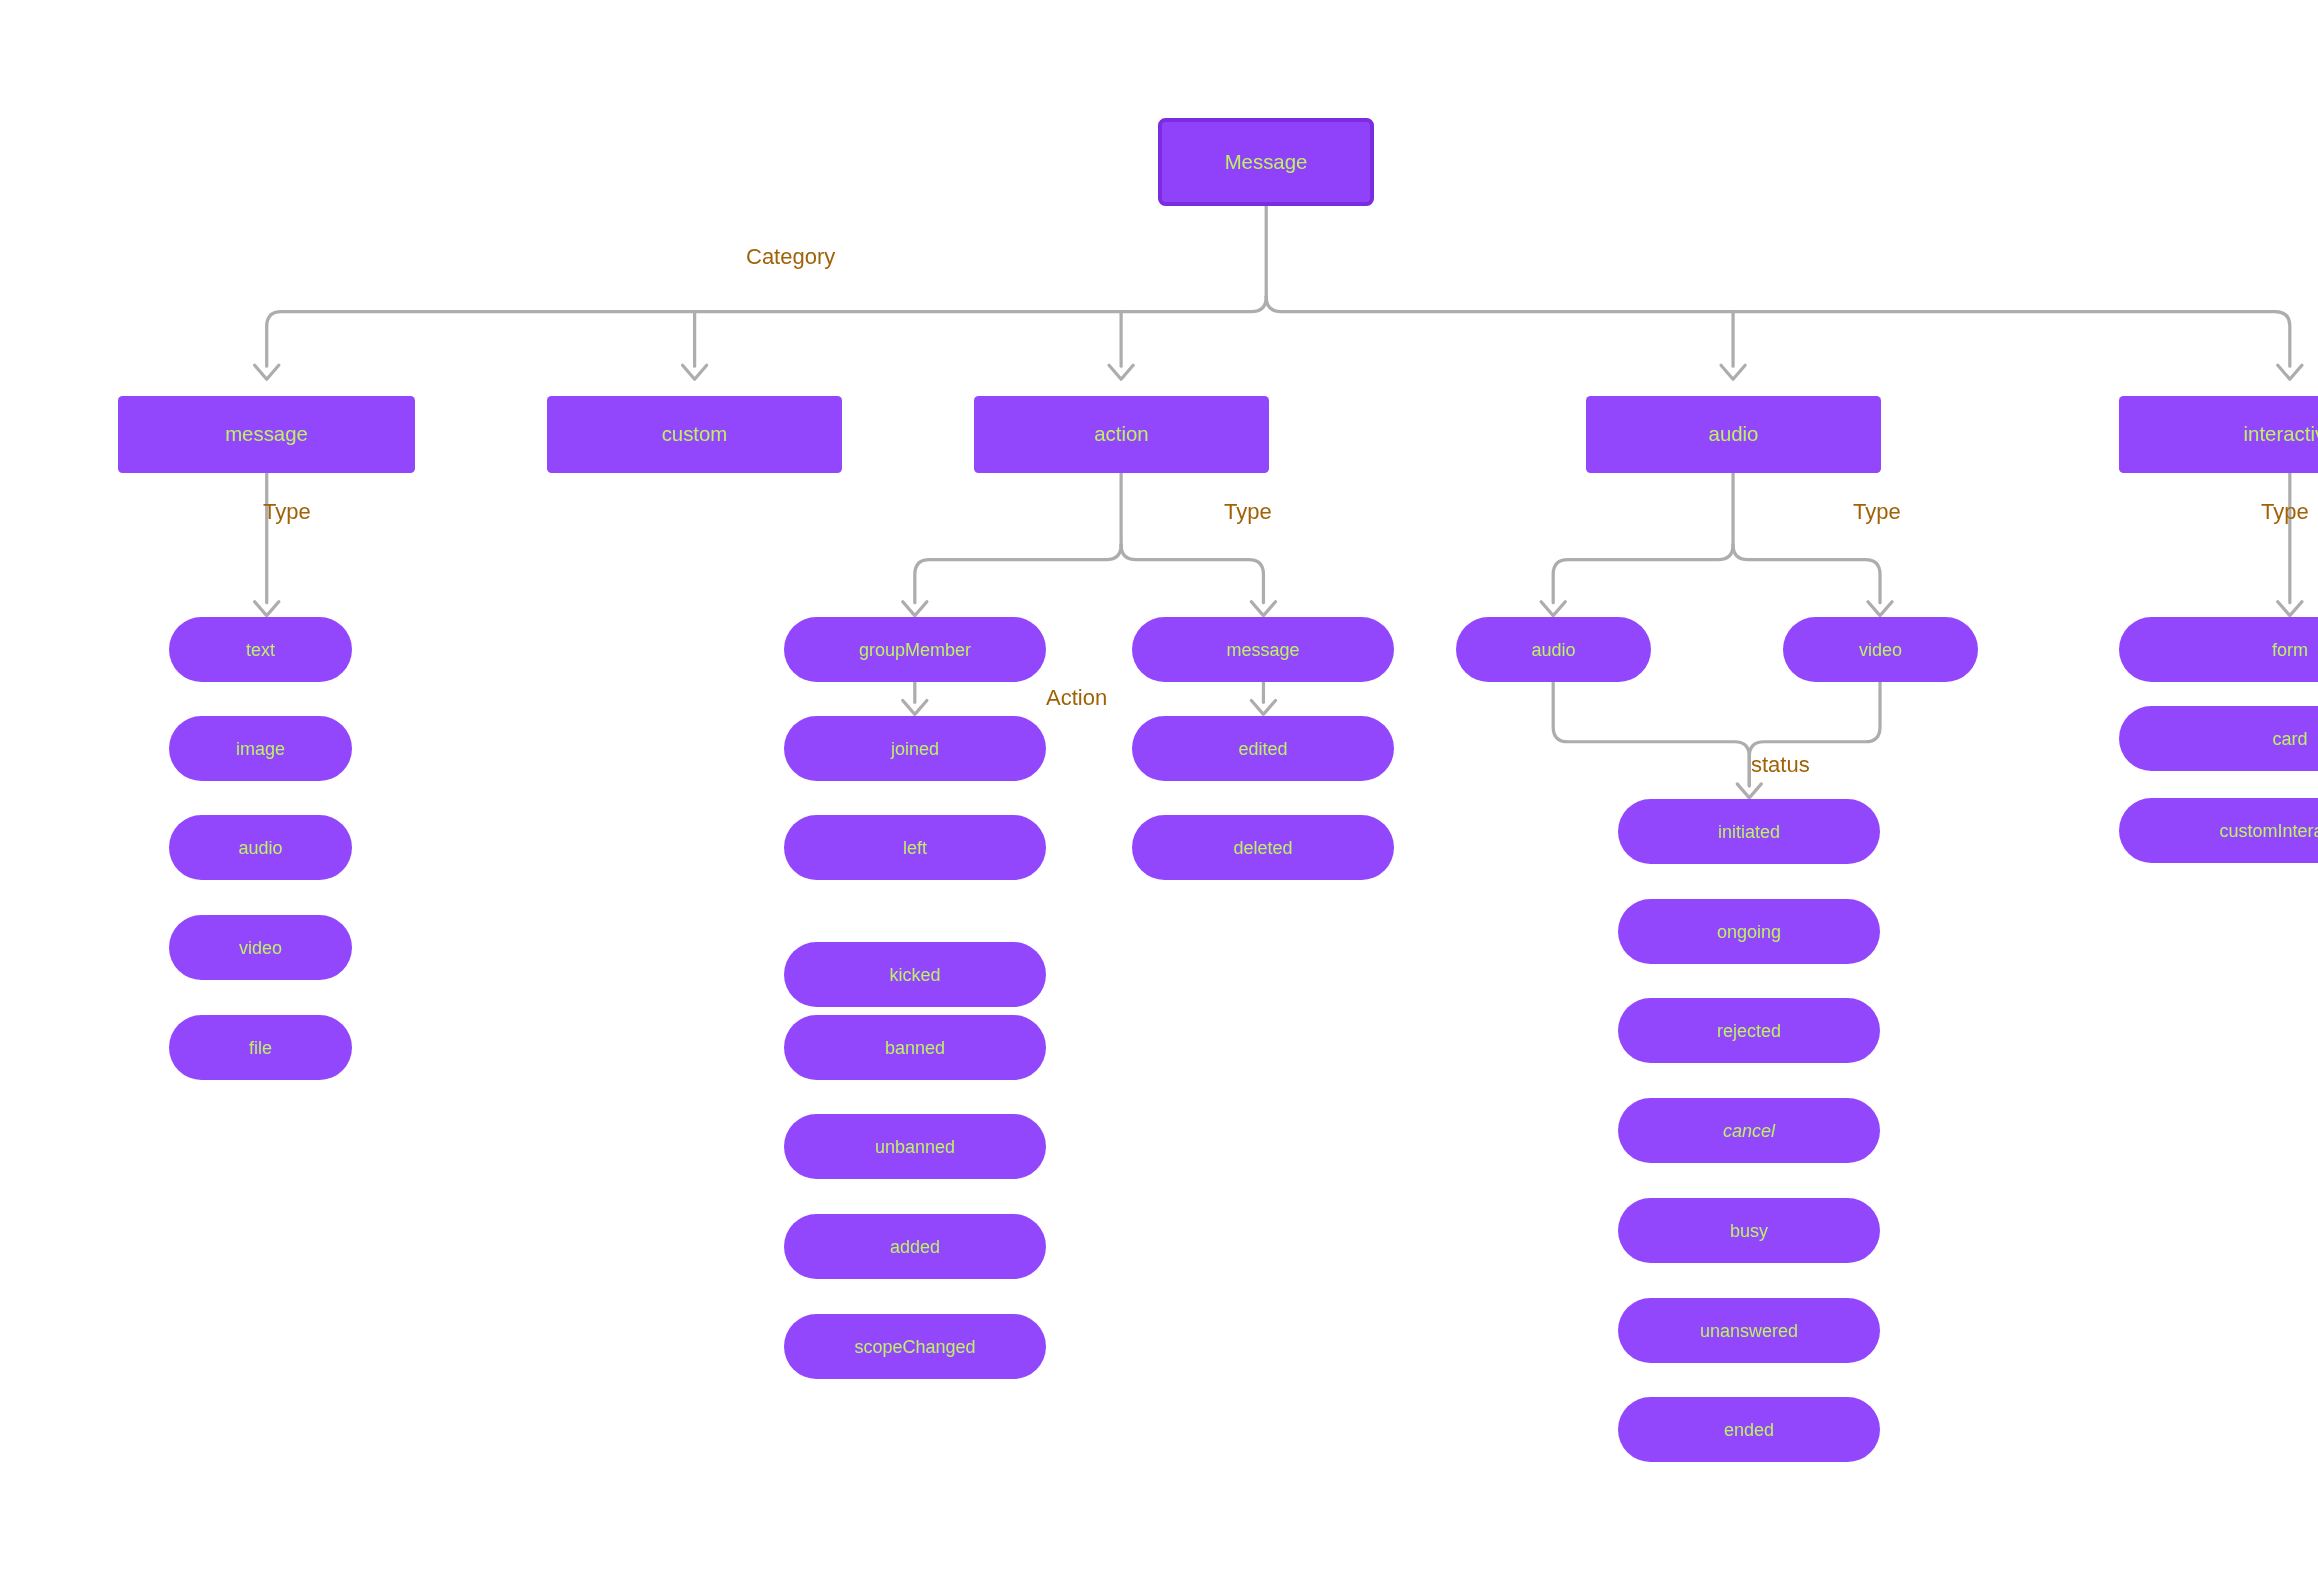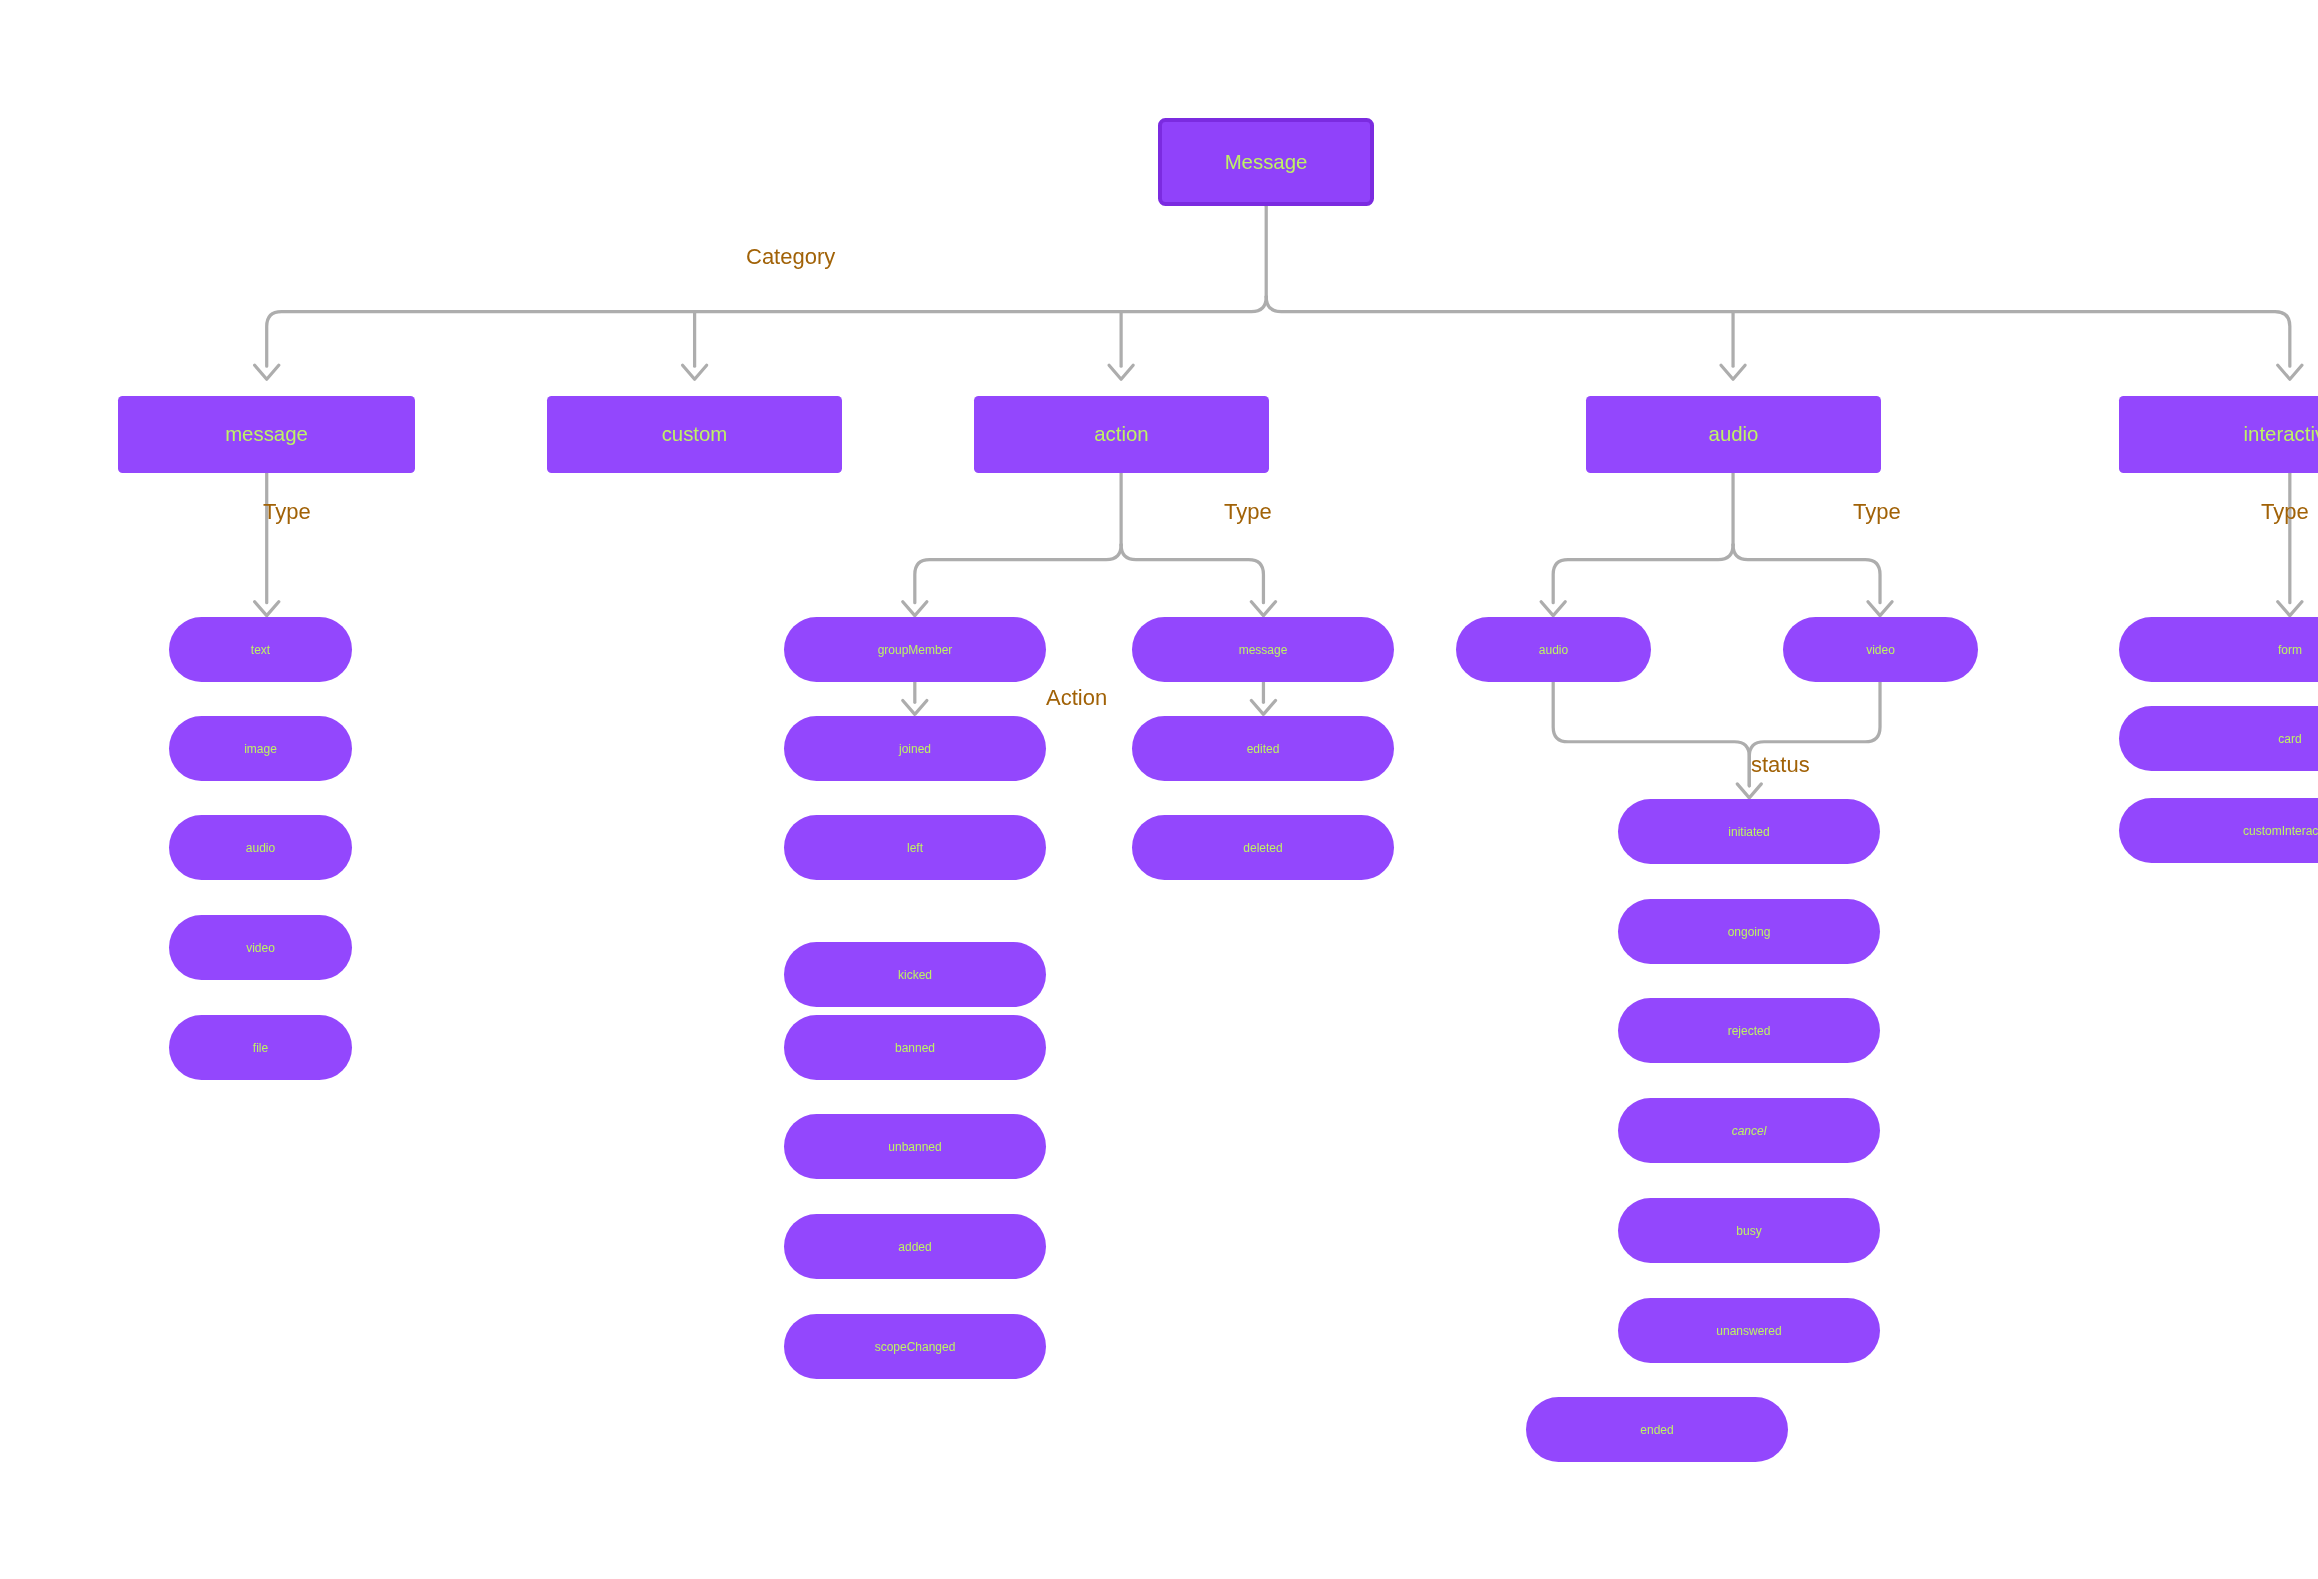--- a/index.html
+++ b/index.html
@@ -44,21 +44,21 @@
     border: 4.2px solid #7B2BE0;
     border-radius: 7.4px;
     font-size: 20.4px;
   }
   .node-cat {
     border-radius: 4.6px;
     font-size: 20.4px;
   }
   .node-pill {
     border-radius: 463px;
-    font-size: 12px;
+    font-size: 18px;
   }
   .edge-label {
     position: absolute;
     color: #a16207;
     font-size: 22px;
     line-height: 1;
     white-space: nowrap;
     user-select: none;
   }
 </style>
@@ -211,21 +211,21 @@
       </div>
       <div class="node node-pill" style="left: 1618px; top: 1098px; width: 262px; height: 65px; font-style: italic;">
         <span>cancel</span>
       </div>
       <div class="node node-pill" style="left: 1618px; top: 1198px; width: 262px; height: 65px;">
         <span>busy</span>
       </div>
       <div class="node node-pill" style="left: 1618px; top: 1298px; width: 262px; height: 65px;">
         <span>unanswered</span>
       </div>
-      <div class="node node-pill" style="left: 1526px; top: 1397px; width: 262px; height: 65px;">
+      <div class="node node-pill" style="left: 1618px; top: 1397px; width: 262px; height: 65px;">
         <span>ended</span>
       </div>
     </div>
   <div id="layer-interactive">
       <div class="node node-pill" style="left: 2119px; top: 617px; width: 342px; height: 65px;">
         <span>form</span>
       </div>
       <div class="node node-pill" style="left: 2119px; top: 706px; width: 342px; height: 65px;">
         <span>card</span>
       </div>

